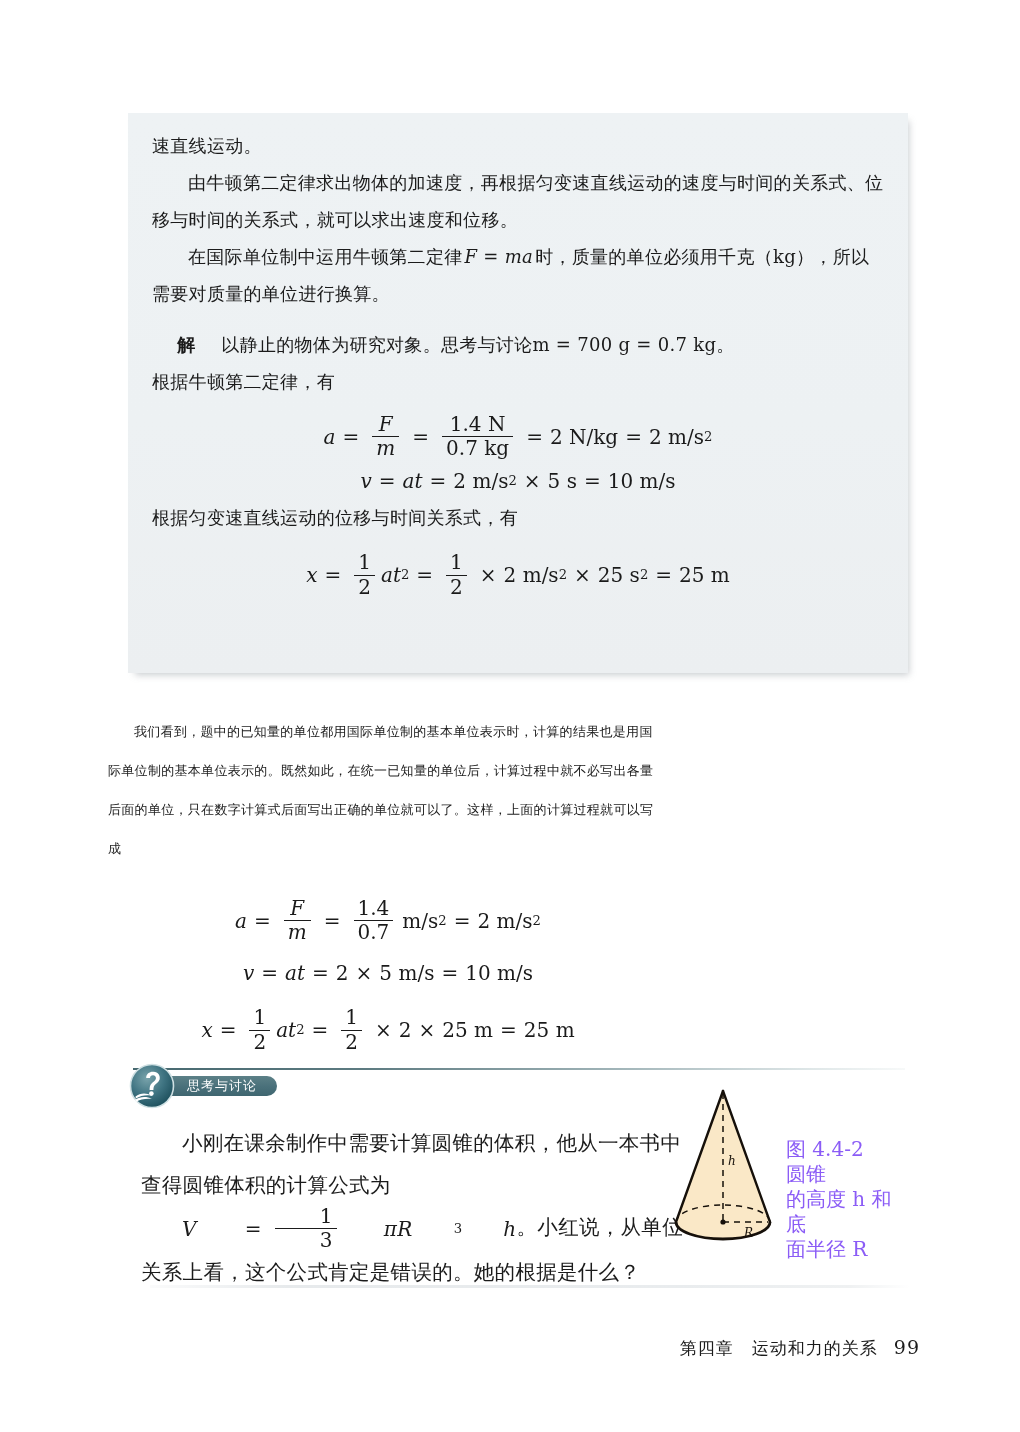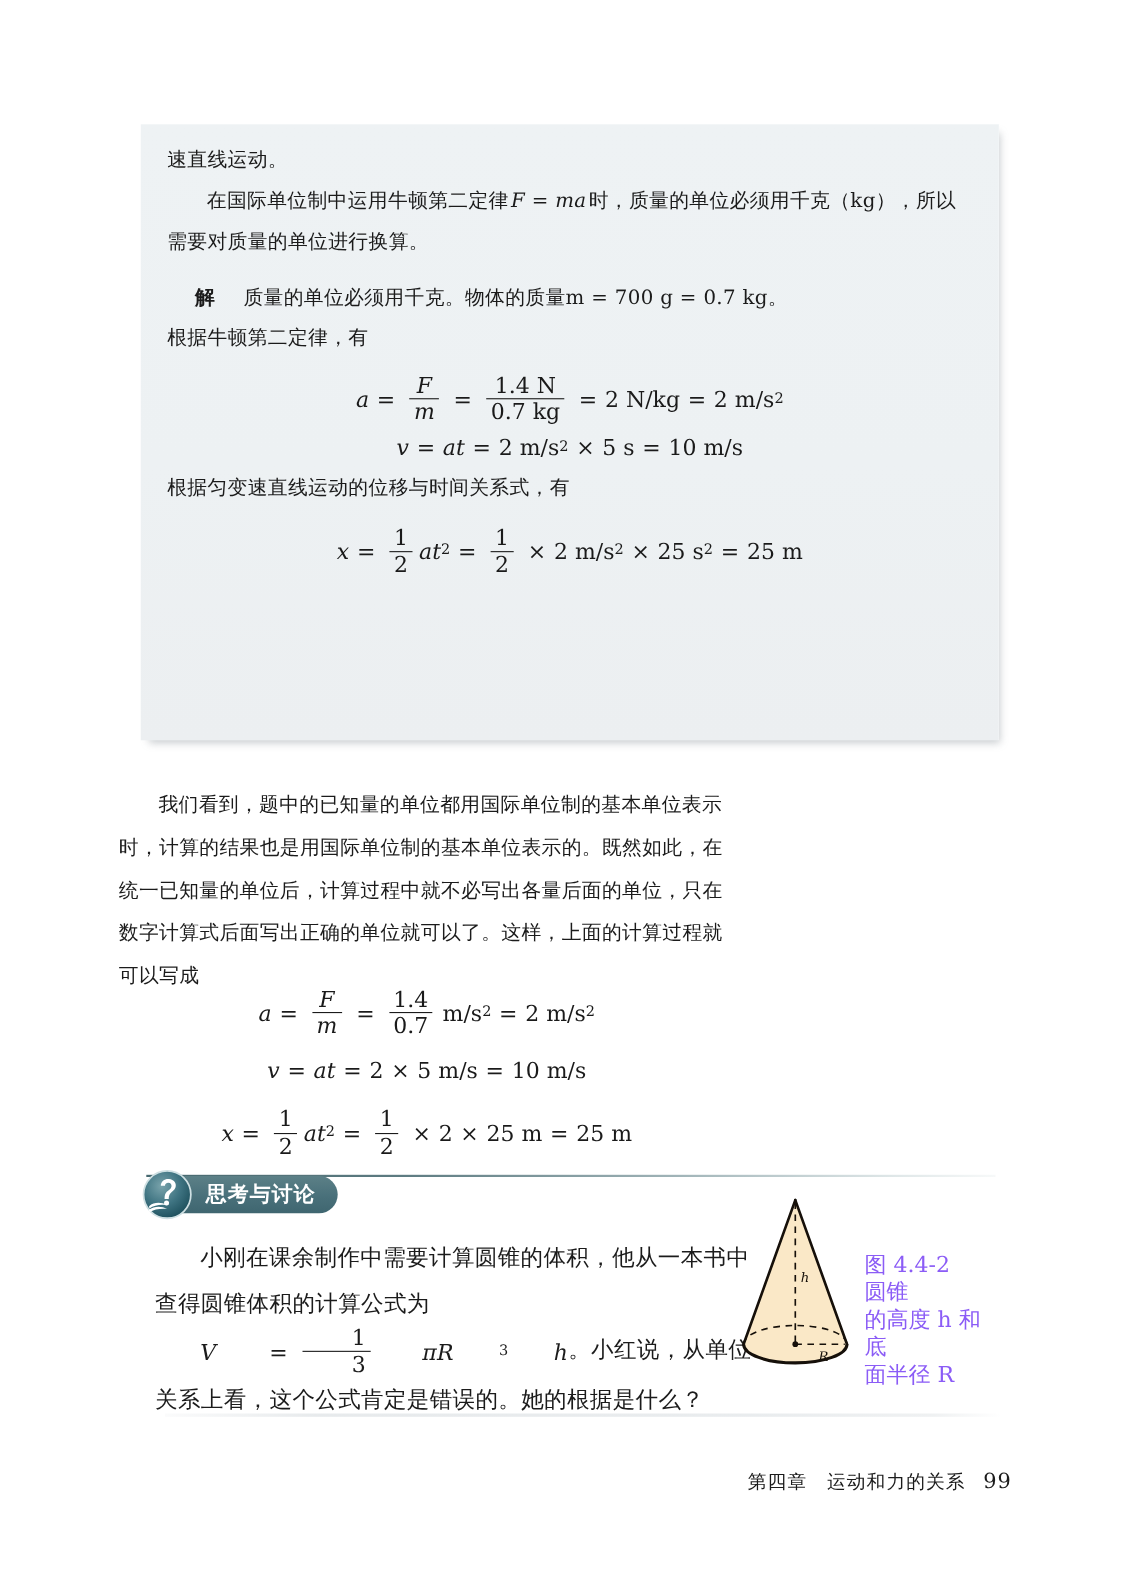--- a/index.html
+++ b/index.html
@@ -71,21 +71,21 @@
   sup.exp { font-size: 0.66em; vertical-align: super; line-height: 0; }
   sub.sb { font-size: 0.66em; vertical-align: sub; line-height: 0; }
 
   
   .para-block {
     position: absolute;
     left: 108px;
     top: 712px;
     width: 552px;
   }
-  .para-block .cn { font-size: 18px; line-height: 39px; }
+  .para-block .cn { font-size: 13px; line-height: 39px; }
 
   
   .eqs2 {
     position: absolute;
     left: 108px;
     top: 880px;
     width: 560px;
   }
   .eqs2 .eq { margin: 18px 0; }
 
@@ -100,31 +100,31 @@
   }
   .discuss-badge {
     position: absolute;
     left: 129px;
     top: 1063px;
     display: flex;
     align-items: center;
     height: 46px;
   }
   .badge-pill {
-    height: 34px;
+    height: 20px;
     background: linear-gradient(180deg, #5c8087 0%, #49707a 55%, #3f6670 100%);
     border-radius: 5px 17px 17px 5px;
     display: flex;
     align-items: center;
     padding: 0 20px 0 40px;
     margin-left: -28px;
     color: #ffffff;
     font-family: "DejaVu Sans", "Liberation Sans", sans-serif;
-    font-size: 19px;
-    font-weight: bold;
+    font-size: 13px;
+    font-weight: normal;
     letter-spacing: 1px;
     position: relative;
     z-index: 1;
   }
   .badge-icon {
     width: 46px;
     height: 46px;
     position: relative;
     z-index: 2;
   }
@@ -180,26 +180,27 @@
   }
   .footer .pg { margin-left: 16px; font-size: 19px; }
 </style>
 </head>
 <body>
 
 <div class="example-box">
 
   <div class="cn">速直线运动。</div>
 
+  <div class="cn indent">由牛顿第二定律求出物体的加速度，再根据匀变速直线运动的速度与时间的关系式、位移与时间的关系式，就可以求出速度和位移。</div>
 
   <div class="cn indent"><span>在国际单位制中运用牛顿第二定律</span><span class="mathtext" style="font-style:italic;padding:0 2px;">F = ma</span><span>时，质量的单位必须用千克（kg），所以需要对质量的单位进行换算。</span></div>
 
   <div class="cn" style="margin-top:14px;">
     <span style="font-weight:bold;padding-left:1.4em;">解</span>
-    <span style="padding-left:1.1em;">质量的单位必须用千克。物体的质量</span><span class="mathtext">m = 700 g = 0.7 kg。</span>
+    <span style="padding-left:1.1em;">以静止的物体为研究对象。思考与讨论</span><span class="mathtext">m = 700 g = 0.7 kg。</span>
   </div>
 
   <div class="cn">根据牛顿第二定律，有</div>
 
   <div class="eq mathtext">
     <span class="eq-row">
       <i class="var">a</i>
       <span class="op">=</span>
       <span class="frac">
         <span class="num" style="font-style:italic">F</span>

